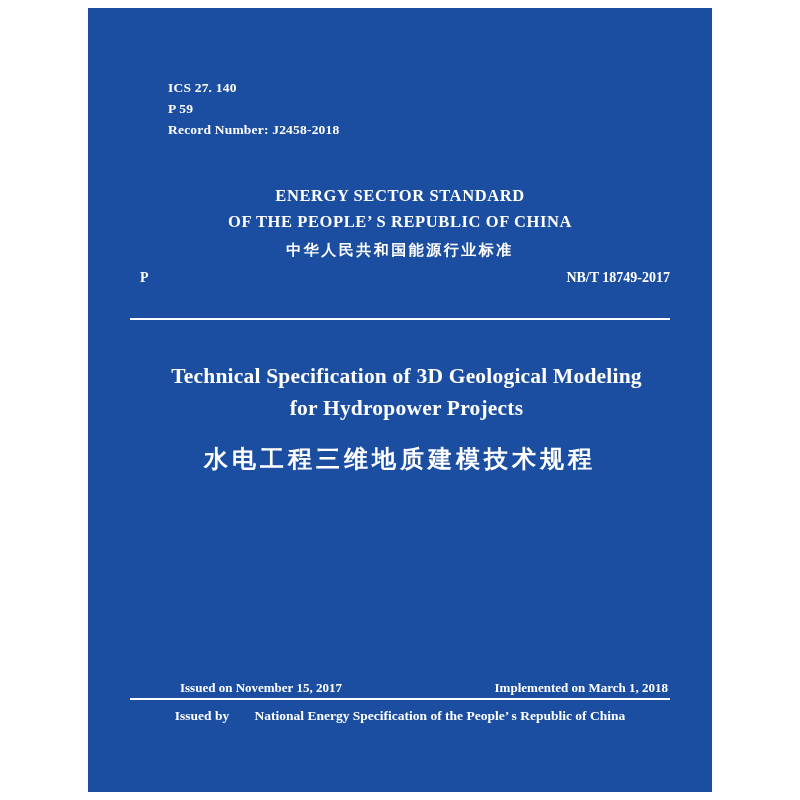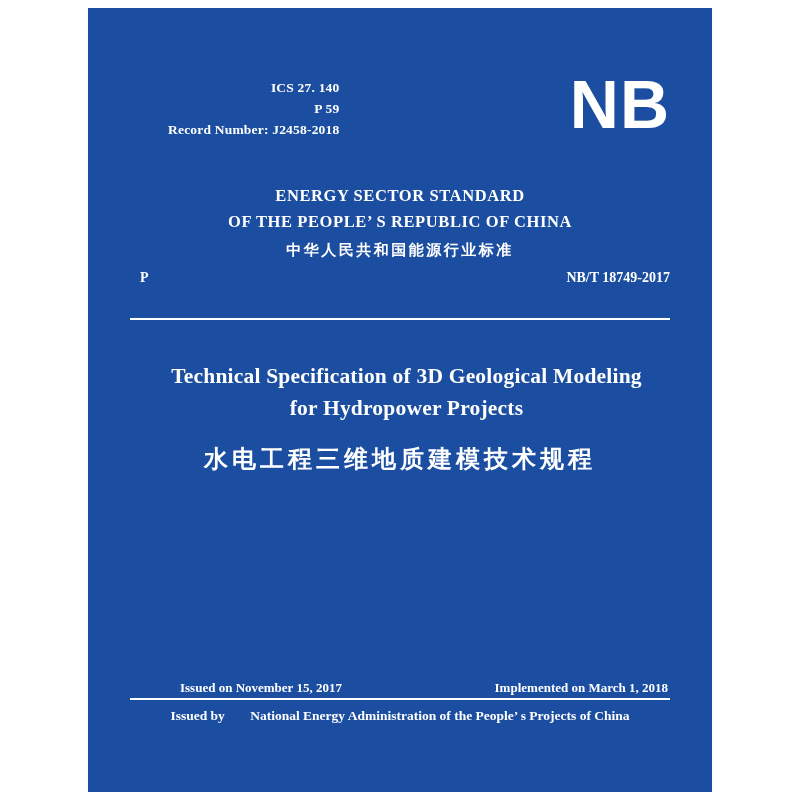--- a/index.html
+++ b/index.html
@@ -31,21 +31,20 @@
     justify-content: space-between;
     align-items: flex-start;
     padding: 0 42px 0 80px;
     box-sizing: border-box;
   }
   .codes {
     font-size: 13.5px;
     font-weight: bold;
     line-height: 1.55;
     letter-spacing: 0.2px;
-    text-align: right;
   }
   .nb-logo {
     font-family: "Liberation Sans", sans-serif;
     font-weight: bold;
     font-size: 68px;
     line-height: 0.95;
     letter-spacing: 1px;
     margin-top: -6px;
   }
   .org-block {
@@ -140,21 +139,20 @@
 <body>
 
 <div class="cover">
 
   <div class="header-row">
     <div class="codes">
       <div>ICS 27. 140</div>
       <div>P 59</div>
       <div>Record Number: J2458-2018</div>
     </div>
-    <div class="nb-logo">NB</div>
   </div>
 
   <div class="org-block">
     <div class="org-en1">ENERGY SECTOR STANDARD</div>
     <div class="org-en2">OF THE PEOPLE’ S REPUBLIC OF CHINA</div>
     <div class="org-cn">中华人民共和国能源行业标准</div>
   </div>
 
   <div class="idline">
     <div>P</div>
@@ -171,16 +169,16 @@
 
   <div class="dates">
     <div>Issued on November 15, 2017</div>
     <div>Implemented on March 1, 2018</div>
   </div>
 
   <div class="rule rule-bottom"></div>
 
   <div class="issuer">
     <span class="by">Issued by</span>
-    <span>National Energy Administration of the People’ s Projects of China</span>
+    <span>National Energy Specification of the People’ s Republic of China</span>
   </div>
 
 </div>
 
 </body></html>

